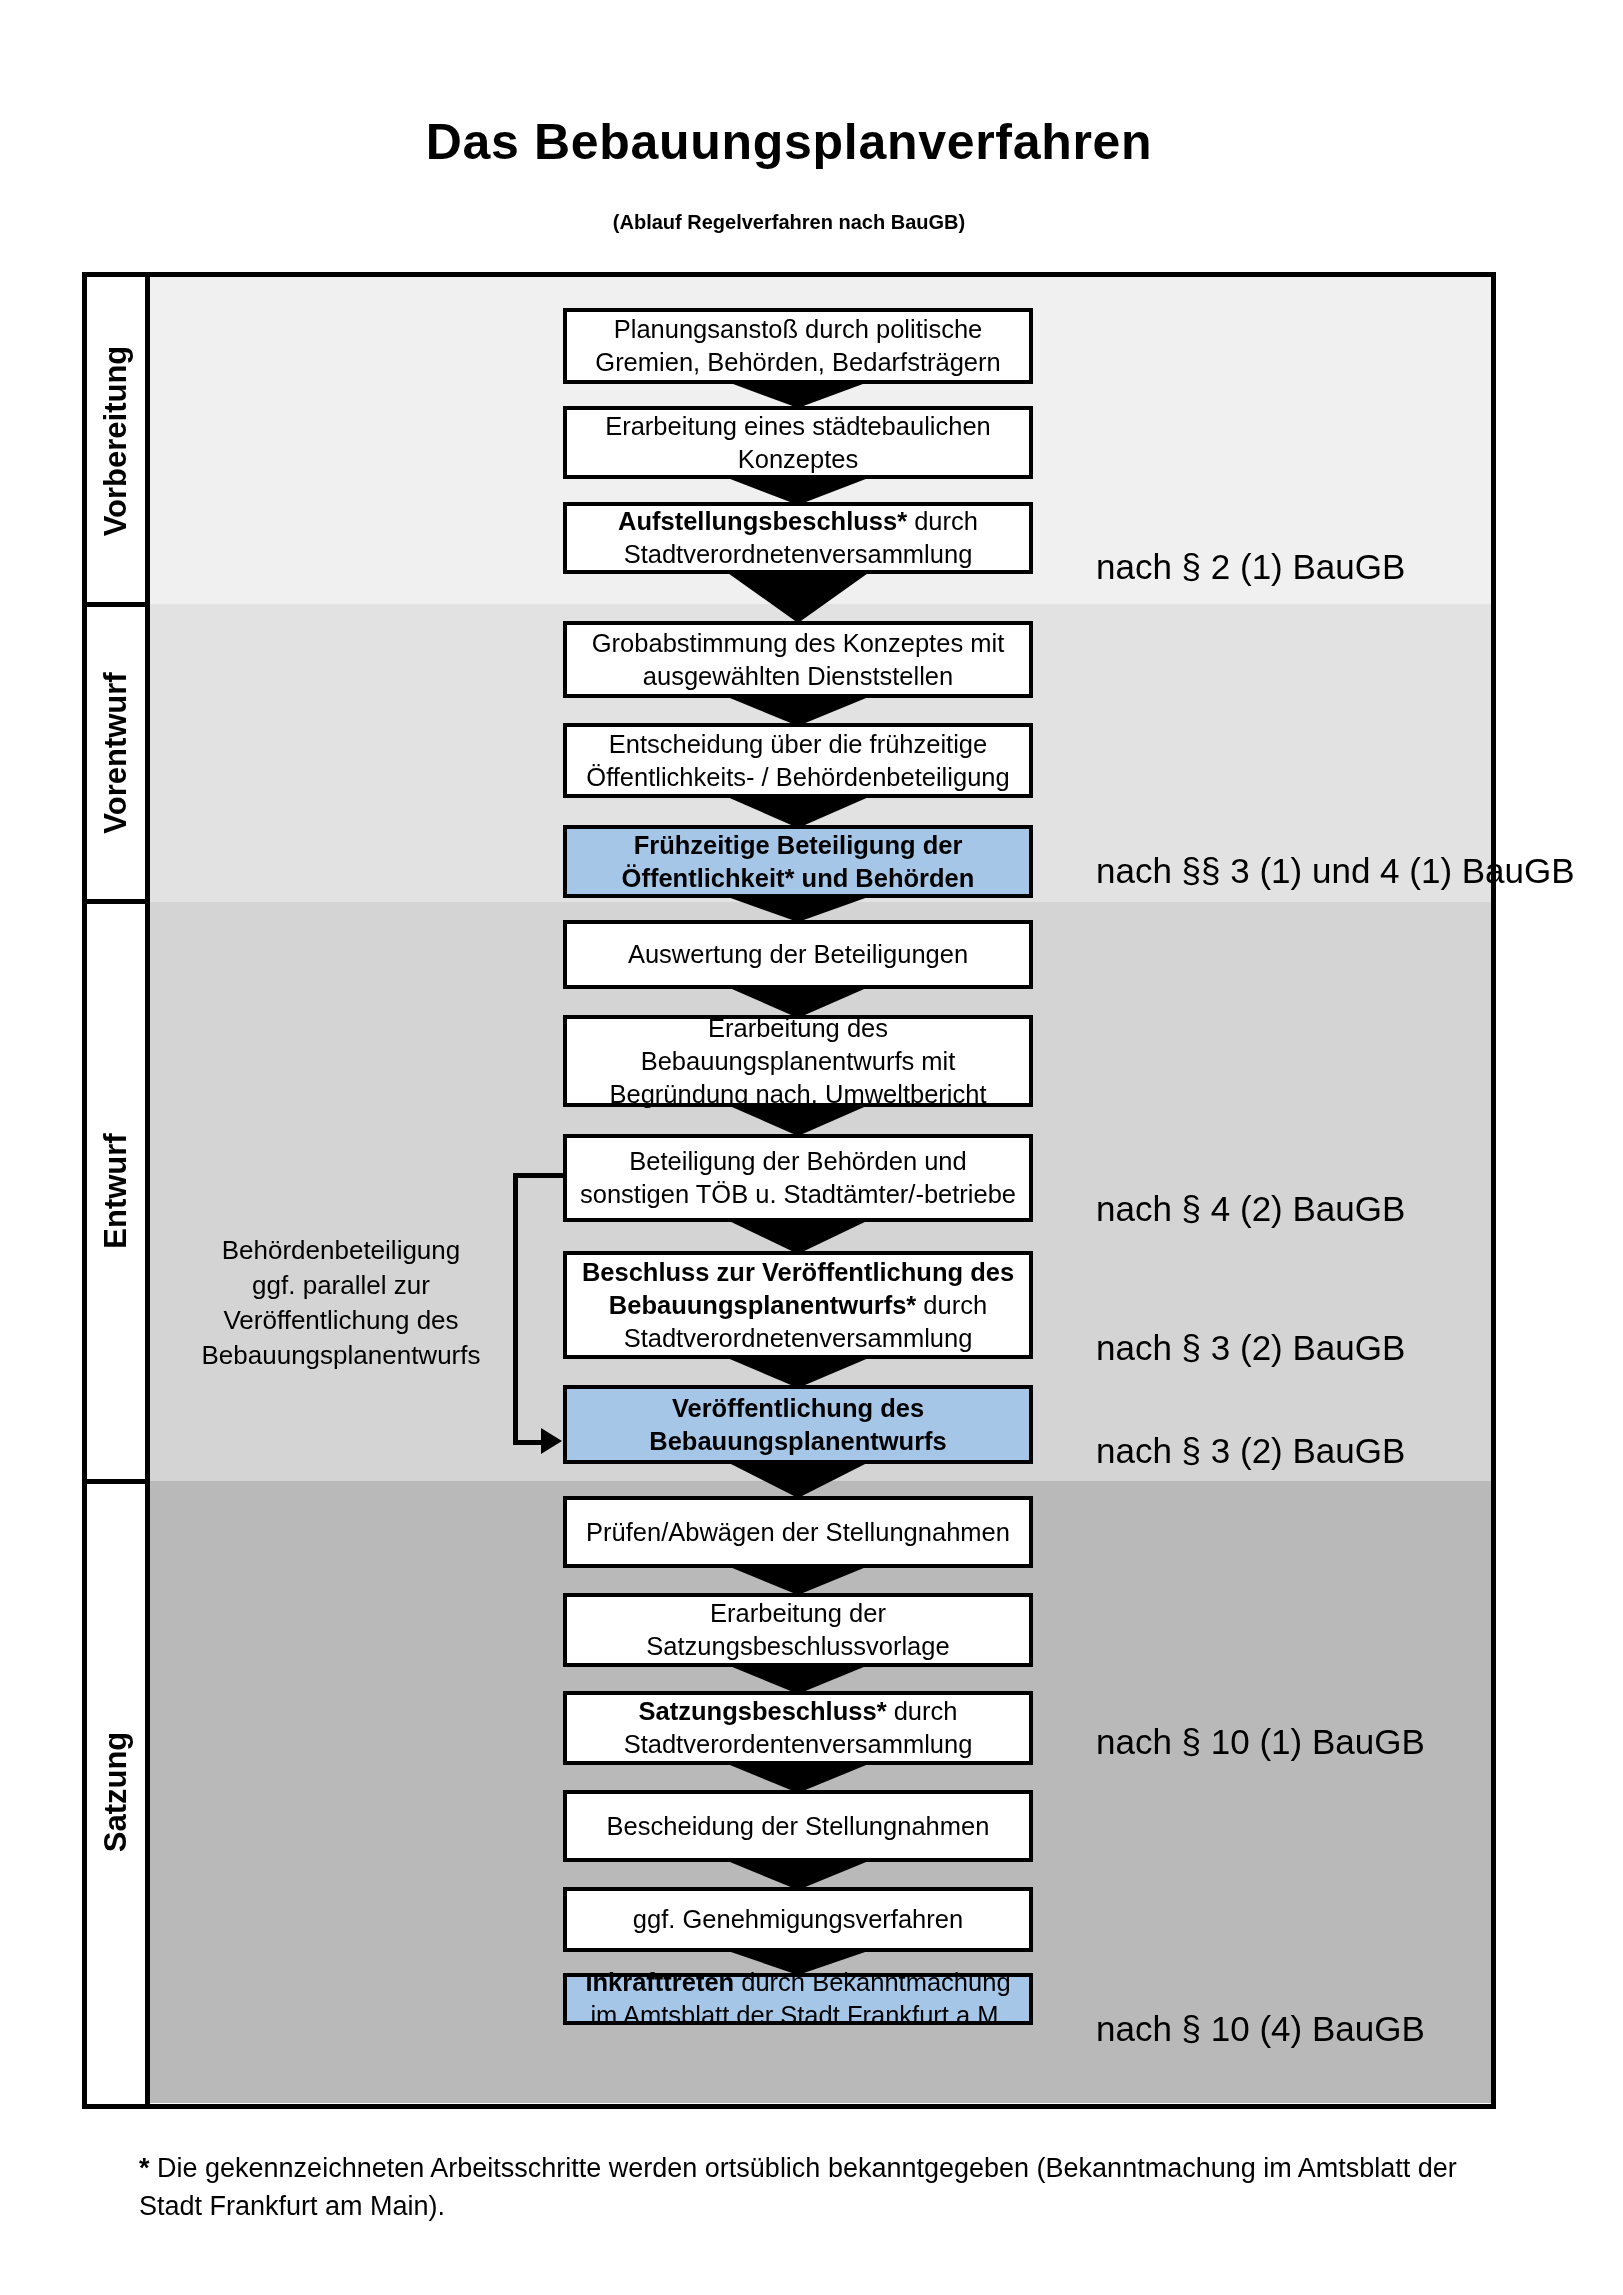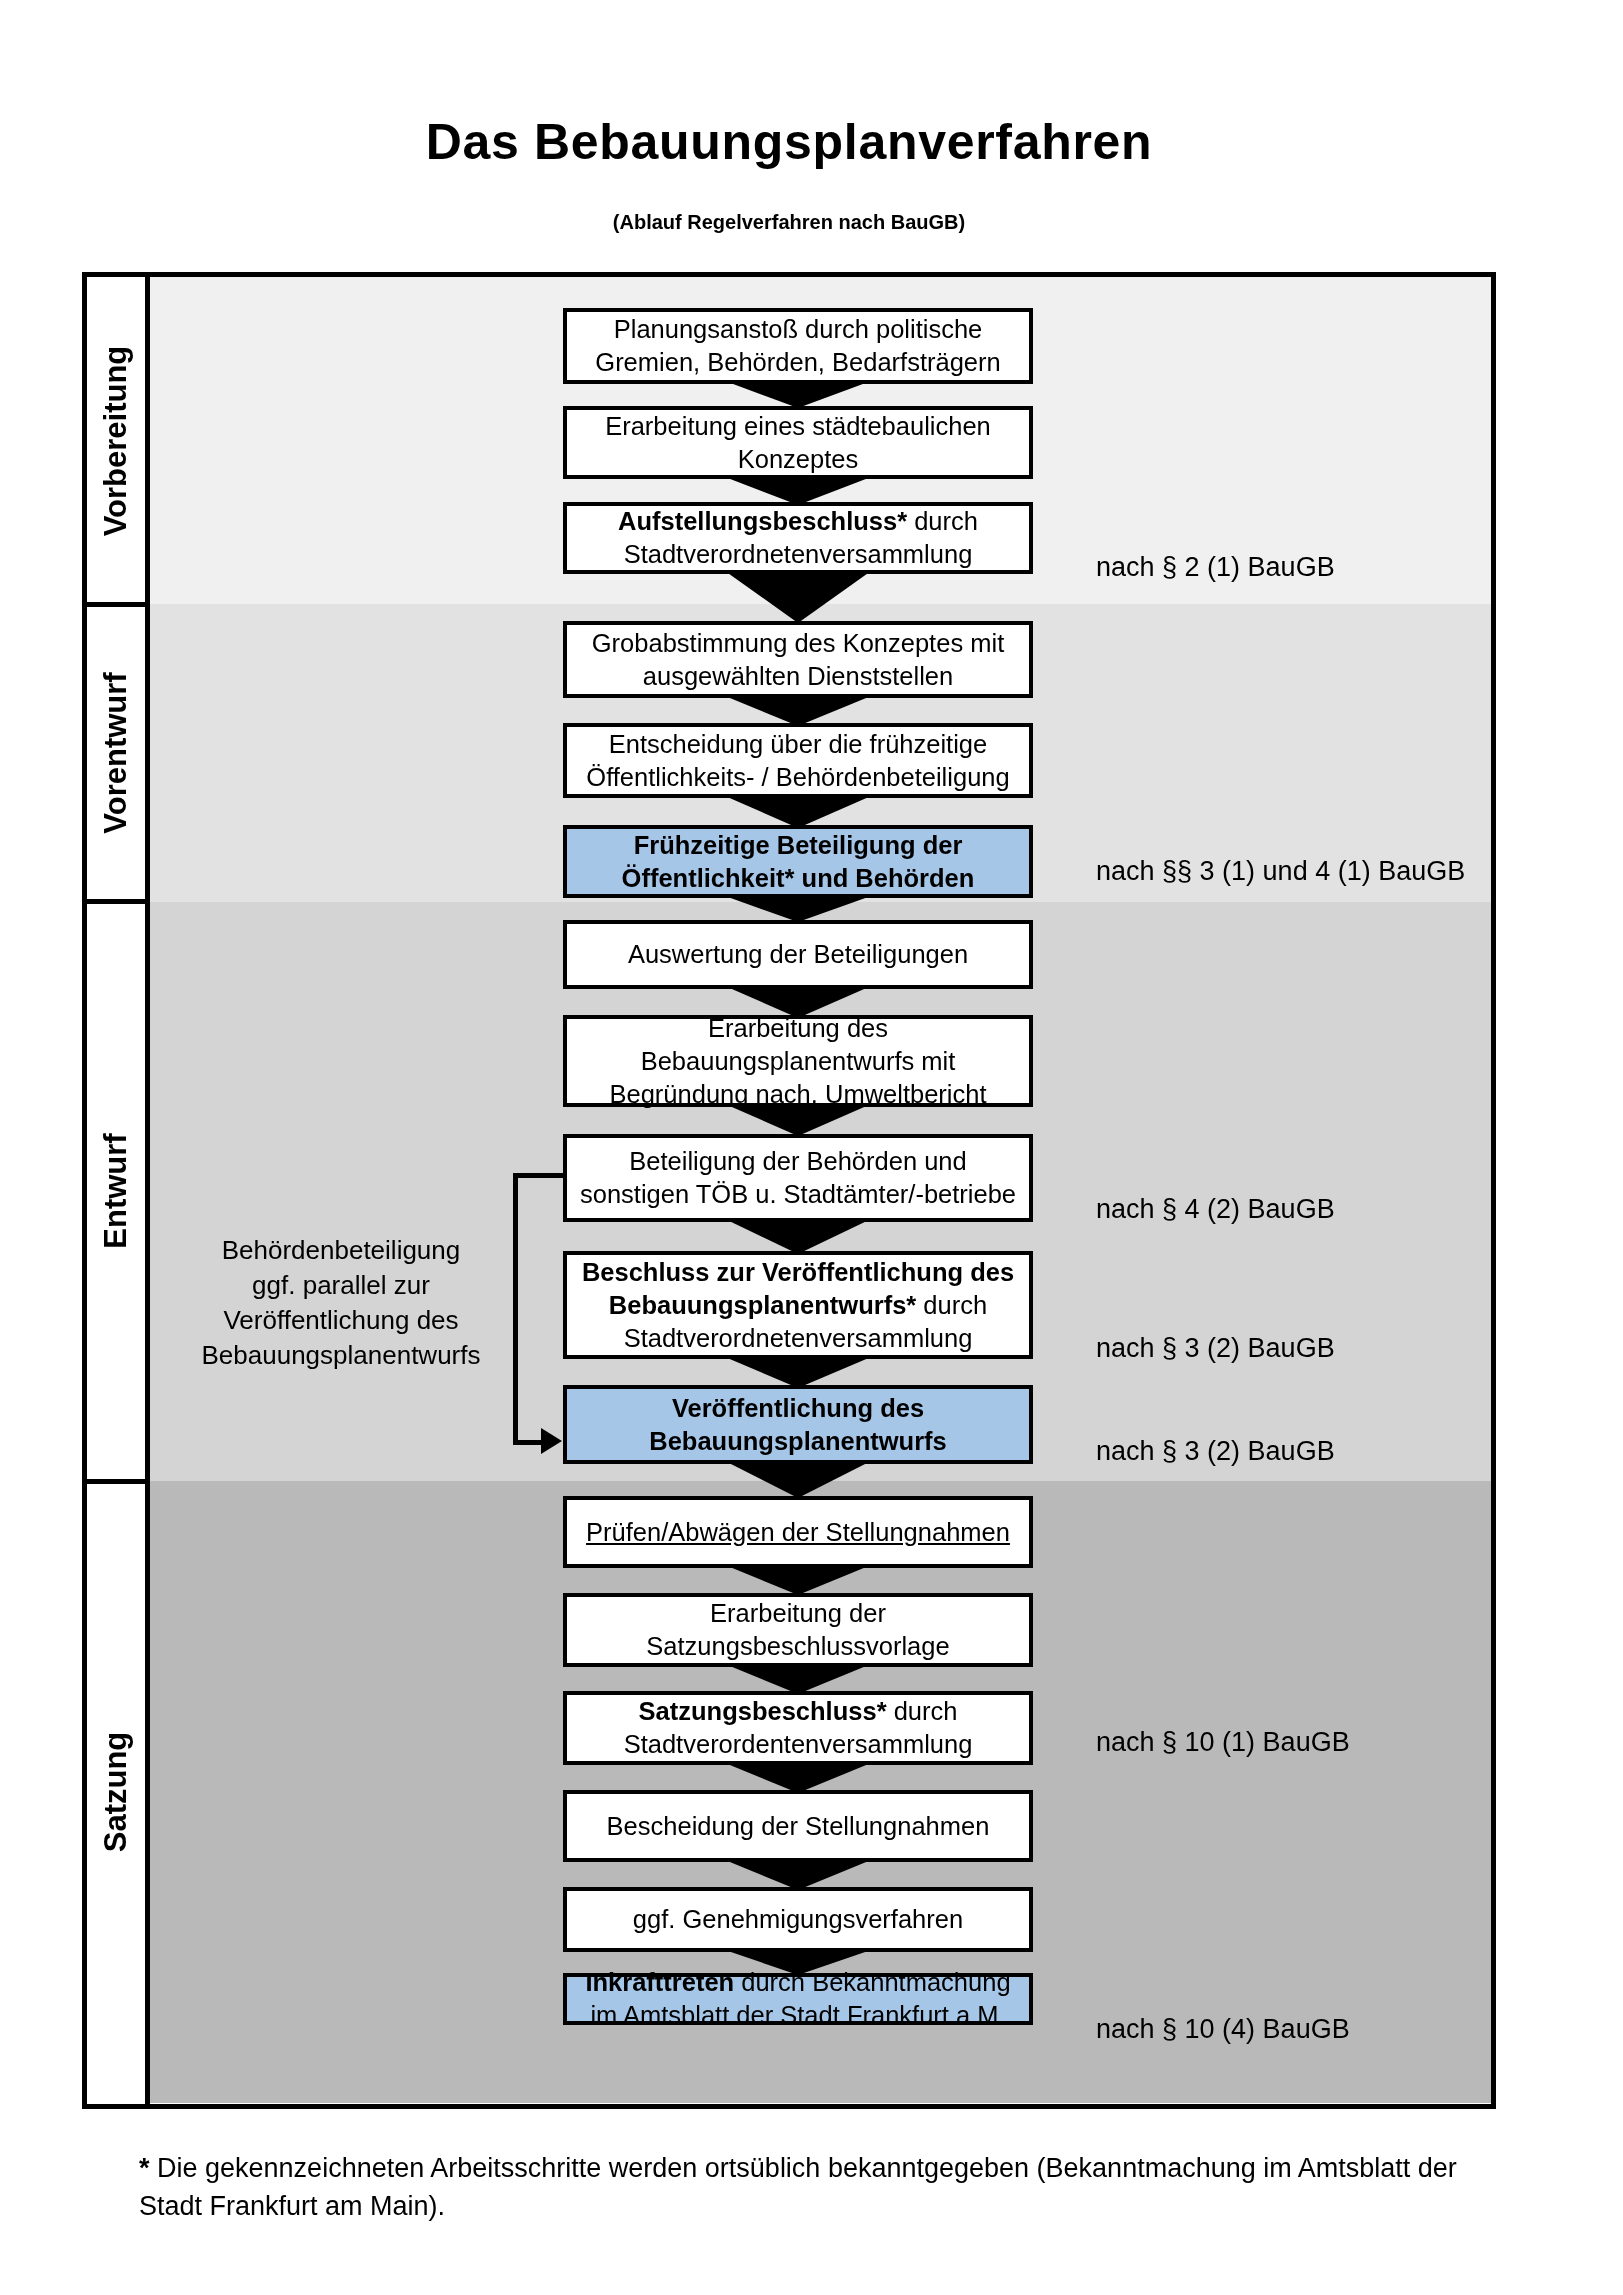--- a/index.html
+++ b/index.html
@@ -42,21 +42,21 @@
     display:flex; align-items:center; justify-content:center;
     font-size:25.5px; line-height:33px; text-align:center; white-space:pre;
   }
   .step .lead{ font-weight:bold; }
   .arr{
     position:absolute; left:725px; width:0; height:0;
     border-left:73px solid transparent; border-right:73px solid transparent;
   }
   .legal{
     position:absolute; left:1096px; transform:translateY(-50%);
-    font-size:27px; white-space:nowrap;
+    font-size:35px; white-space:nowrap;
   }
   .side-note{
     position:absolute; left:187px; top:1233px; width:308px;
     text-align:center; font-size:26px; line-height:35px; white-space:pre-line;
   }
   .conn{ position:absolute; background:#000; }
   .conn-arrowhead{
     position:absolute; left:541px; top:1428px; width:0; height:0;
     border-top:13.7px solid transparent; border-bottom:13.7px solid transparent;
     border-left:21px solid #000;
@@ -107,21 +107,21 @@
   <div class="step" style="top:1015px;height:92px;"><div><span class="lead"></span><span>Erarbeitung des
 Bebauungsplanentwurfs mit
 Begründung nach. Umweltbericht</span></div></div>
   <div class="step" style="top:1134px;height:88px;"><div><span class="lead"></span><span>Beteiligung der Behörden und
 sonstigen TÖB u. Stadtämter/-betriebe</span></div></div>
   <div class="step" style="top:1251px;height:108px;"><div><span class="lead">Beschluss zur Veröffentlichung des
 Bebauungsplanentwurfs*</span><span> durch
 Stadtverordnetenversammlung</span></div></div>
   <div class="step hl" style="top: 1385px; height: 79px; background-color: rgb(166, 198, 232);"><div><span class="lead">Veröffentlichung des
 Bebauungsplanentwurfs</span><span></span></div></div>
-  <div class="step" style="top:1496px;height:72px;text-decoration:underline;"><div><span class="lead"></span><span>Prüfen/Abwägen der Stellungnahmen</span></div></div>
+  <div class="step" style="top:1496px;height:72px;"><div><span class="lead"></span><span>Prüfen/Abwägen der Stellungnahmen</span></div></div>
   <div class="step" style="top:1593px;height:74px;"><div><span class="lead"></span><span>Erarbeitung der
 Satzungsbeschlussvorlage</span></div></div>
   <div class="step" style="top:1691px;height:74px;"><div><span class="lead">Satzungsbeschluss*</span><span> durch
 Stadtverordentenversammlung</span></div></div>
   <div class="step" style="top:1790px;height:72px;"><div><span class="lead"></span><span>Bescheidung der Stellungnahmen</span></div></div>
   <div class="step" style="top:1887px;height:65px;"><div><span class="lead"></span><span>ggf. Genehmigungsverfahren</span></div></div>
   <div class="step hl" style="top: 1973px; height: 52px; background-color: rgb(166, 198, 232);"><div><span class="lead">Inkrafttreten</span><span> durch Bekanntmachung
 im Amtsblatt der Stadt Frankfurt a.M.</span></div></div>
 
   <div class="arr" style="top:381px; border-top:27.5px solid #000;"></div>

